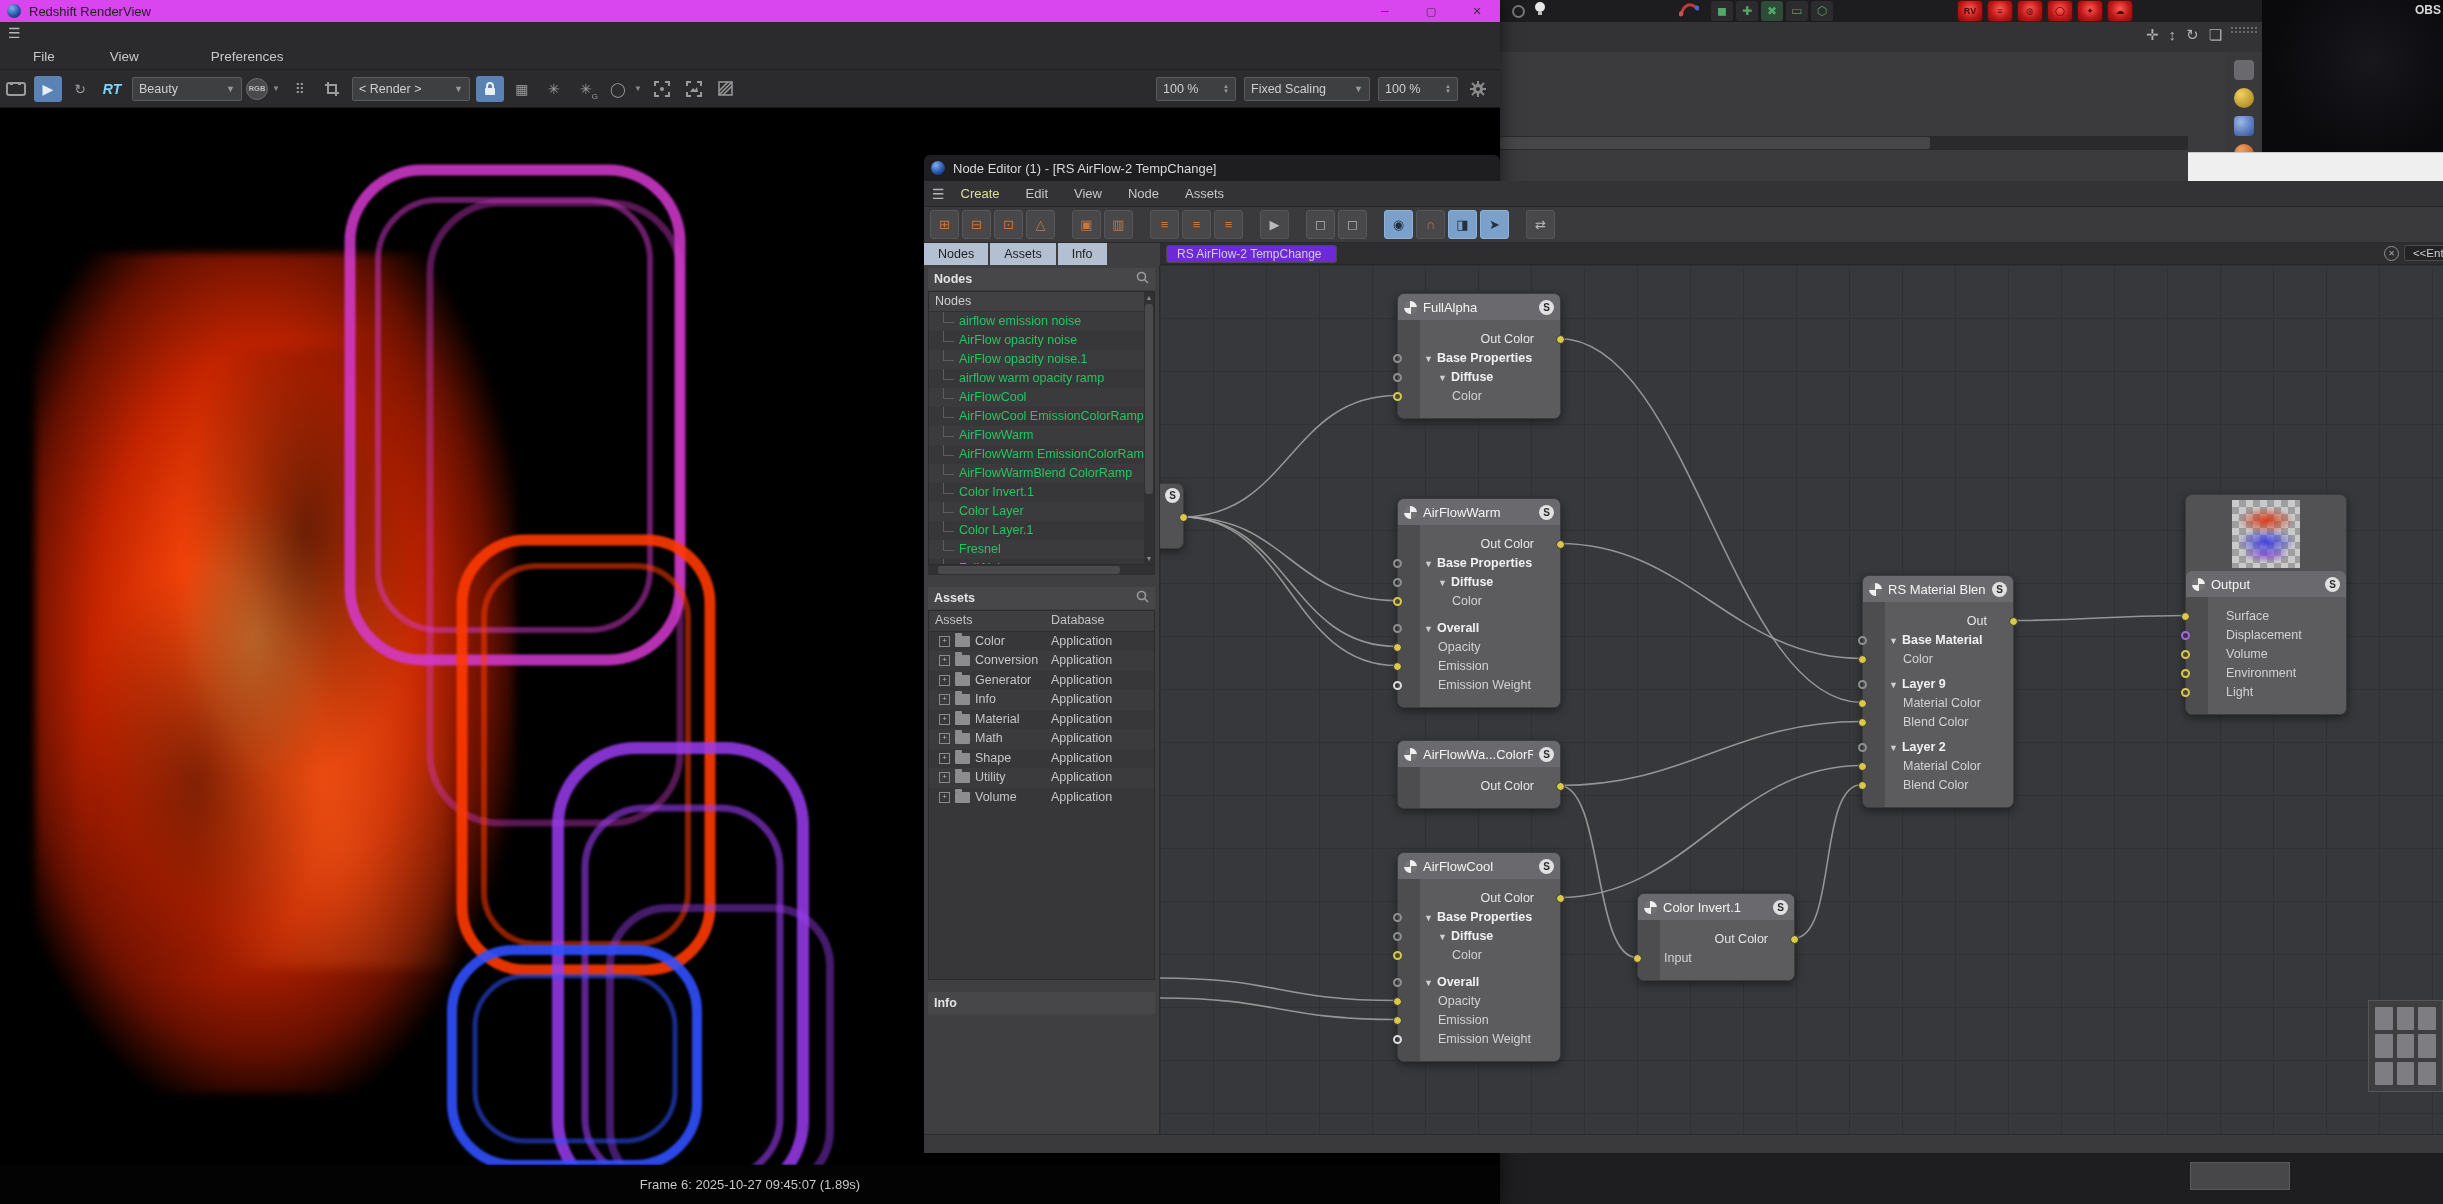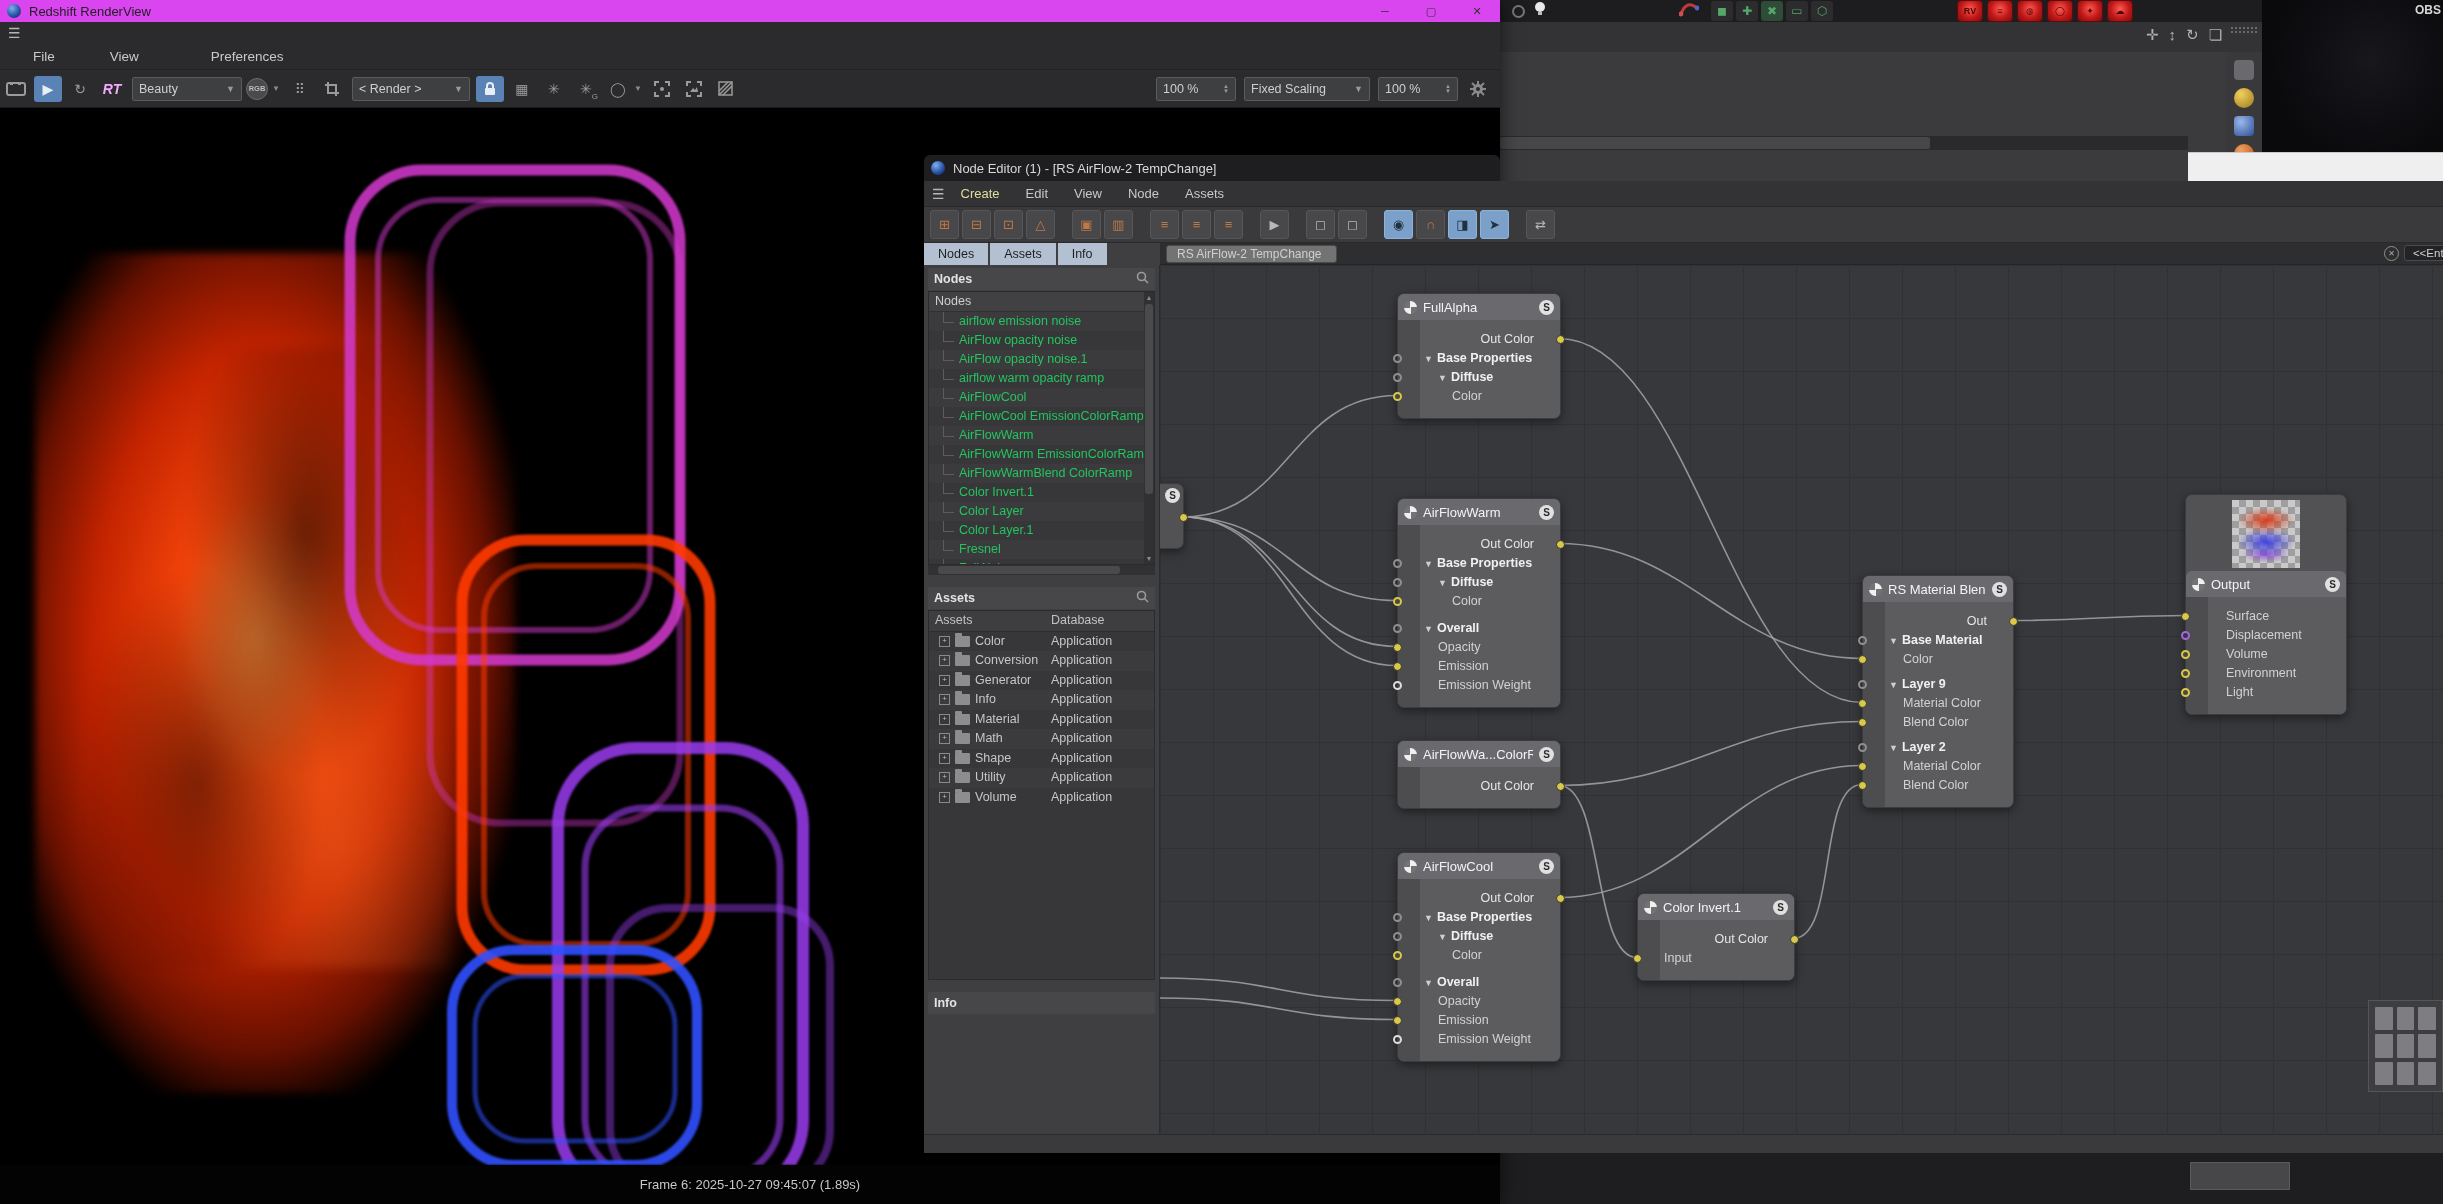--- a/index.html
+++ b/index.html
@@ -70,21 +70,21 @@
   #ne-toolbar{left:0;top:52px;width:1519px;height:36px;background:#3a3a3c;display:flex;align-items:center;border-bottom:1px solid #2a2a2c;box-sizing:border-box;padding-left:6px;}
   .nebtn{width:27px;height:27px;background:#48484b;border:1px solid #565659;border-radius:3px;
     display:flex;align-items:center;justify-content:center;font-size:13px;margin-right:3px;}
   .nebtn.t-orange{color:#c07845;} .nebtn.t-gray{color:#b8b8b8;}
   .nebtn.active{background:#7ba0c9;border-color:#8fb2d8;color:#22303f;}
   .negap{width:14px;}
   #ne-tabs{left:0;top:88px;width:236px;height:22px;display:flex;background:#3f3f41;}
   .ne-tab{background:#b3c0d2;color:#1e1e1e;font-size:12.5px;display:flex;align-items:center;justify-content:center;
     padding:0 14px;margin-right:2px;height:22px;box-sizing:border-box;}
   #ne-crumbbar{left:236px;top:88px;width:1283px;height:22px;background:#2e2e30;border-bottom:1px solid #252527;box-sizing:border-box;}
-  #ne-crumb{position:absolute;left:6px;top:2px;background:#737373;border:1px solid #4a4a4c;border-radius:3px;
+  #ne-crumb{position:absolute;left:6px;top:2px;background:#6d28d9;border:1px solid #4a4a4c;border-radius:3px;
     color:#cfcfcf;font-size:12px;padding:1px 14px 1px 10px;}
   #ne-close{position:absolute;right:44px;top:3px;width:15px;height:15px;border-radius:50%;border:1.5px solid #8f8f8f;
     color:#a8a8a8;font-size:8px;display:flex;align-items:center;justify-content:center;box-sizing:border-box;}
   #ne-enter{position:absolute;right:-16px;top:2px;background:#232325;border:1px solid #4a4a4c;border-radius:3px;
     color:#cfcfcf;font-size:11.5px;padding:1px 8px;}
   #ne-panel{left:0;top:110px;width:236px;height:869px;background:#3f3f41;border-right:1px solid #2c2c2e;box-sizing:border-box;}
   .sect-head{position:relative;margin:3px 4px 0 4px;height:22px;background:#47474a;display:flex;align-items:center;
     color:#e2e2e2;font-size:12.5px;font-weight:bold;padding:0 6px;}
   .mag{margin-left:auto;}
   .listbox{margin:1px 4px 0 4px;background:#37373a;border:1px solid #2b2b2d;position:relative;overflow:hidden;}
@@ -224,21 +224,21 @@
   <div class="abs" id="rv-toolbar">
     <span class="rvbtn">
       <svg width="20" height="14" viewBox="0 0 20 14">
           <rect x="1" y="1" width="18" height="12" rx="2" fill="none" stroke="#9a9a9a" stroke-width="2"></rect>
           <rect x="4" y="0" width="3" height="3" fill="#9a9a9a"></rect>
           <rect x="12" y="0" width="3" height="3" fill="#9a9a9a"></rect>
         </svg>
     </span>
     <span class="rvbtn active">▶</span>
     <span class="rvbtn">↻</span>
-    <span class="rvbtn" style="font-weight:bold;font-style:italic;color:#f0abfc;">RT</span>
+    <span class="rvbtn" style="font-weight:bold;font-style:italic;color:#7dd3fc;">RT</span>
     <span class="rvsel" style="width:96px;">
       <span>Beauty</span>
         <span class="car" style="margin-left:auto;">▼</span>
     </span>
     <span class="rgbball">RGB</span>
     <span class="car" style="color:#8a8a8a;font-size:8px;margin:0 4px;">▼</span>
     <span class="rvbtn">⠿</span>
     <span class="rvbtn">
       <svg width="16" height="16" viewBox="0 0 16 16">
           <path d="M4 1 V12 H15" stroke="#9a9a9a" stroke-width="2" fill="none"></path>

